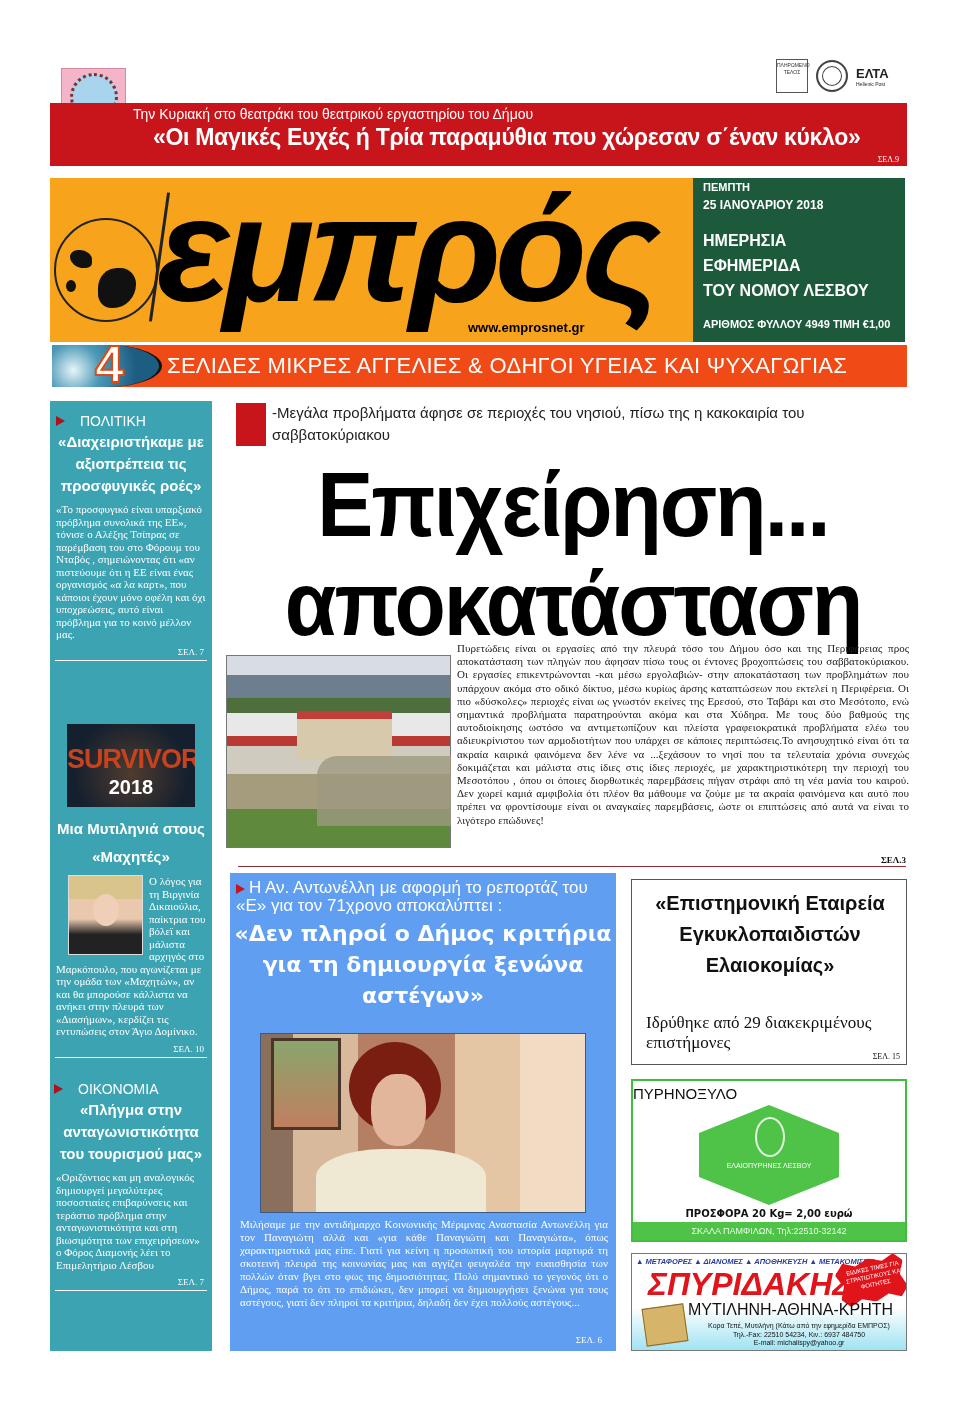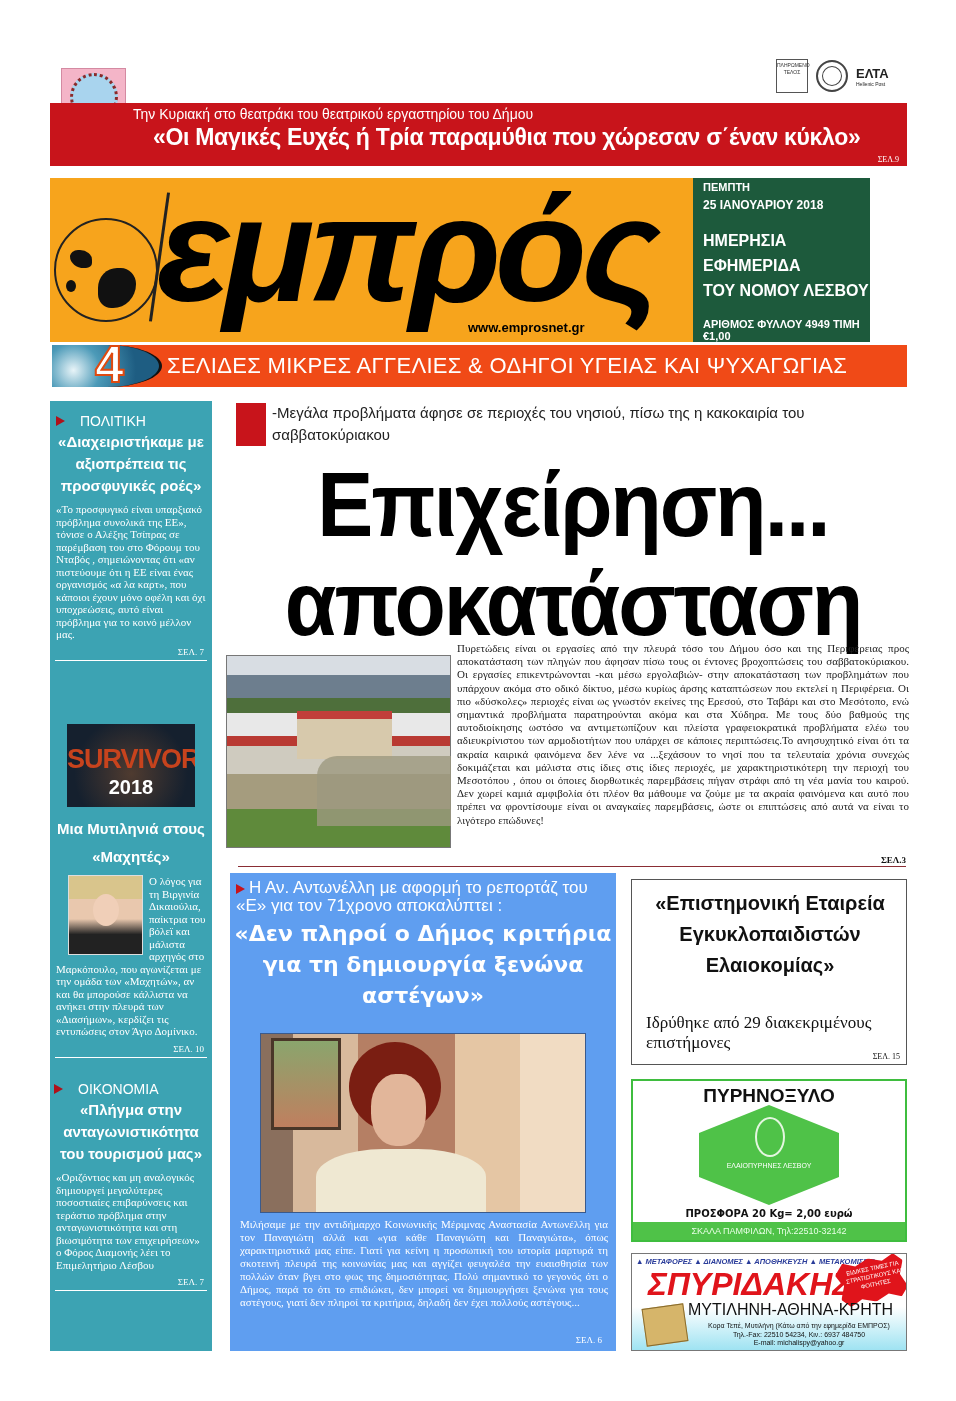--- a/index.html
+++ b/index.html
@@ -18,21 +18,21 @@
   .logo-elta small { display: block; font-size: 5px; font-weight: normal; }
 
   .top-banner { position: absolute; left: 50px; top: 103px; width: 857px; height: 63px; background: #c8141b; color: #fff; padding-left: 11px; }
   .top-banner .kicker { position: absolute; left: 83px; top: 3px; font-size: 14px; }
   .top-banner .title { position: absolute; left: 103px; top: 21px; font-size: 23px; font-weight: bold; letter-spacing: -0.3px; }
   .top-banner .page { position: absolute; right: 8px; bottom: 2px; font-size: 8px; font-family: "Liberation Serif", serif; }
 
   
   .masthead { position: absolute; left: 50px; top: 178px; width: 860px; height: 164px; }
   .mast-orange { position: absolute; left: 0; top: 0; width: 643px; height: 164px; background: #f7a41c; overflow: hidden; }
-  .mast-green { position: absolute; left: 643px; top: 0; width: 177px; height: 164px; background: #1d5a3c; color: #fff; }
+  .mast-green { position: absolute; left: 643px; top: 0; width: 212px; height: 164px; background: #1d5a3c; color: #fff; }
   .globe { position: absolute; left: 4px; top: 40px; width: 104px; height: 104px; border-radius: 50%; border: 2px solid #222; }
   .globe .isle1 { position: absolute; left: 14px; top: 30px; width: 22px; height: 18px; background: #111; border-radius: 40% 60% 30% 70%; }
   .globe .isle2 { position: absolute; left: 42px; top: 48px; width: 38px; height: 40px; background: #111; border-radius: 50% 40% 60% 35%; }
   .globe .isle3 { position: absolute; left: 10px; top: 60px; width: 10px; height: 12px; background: #111; border-radius: 50%; }
   .pen { position: absolute; left: 108px; top: 14px; width: 3px; height: 130px; background: #222; transform: rotate(8deg); }
   .mast-title { position: absolute; left: 112px; top: -8px; font-size: 148px; font-weight: bold; font-style: italic; color: #000; letter-spacing: -6px; line-height: 160px; transform: scaleX(1.02); }
   .mast-url { position: absolute; left: 418px; top: 142px; font-size: 13px; font-weight: bold; color: #000; }
   .mast-green .day { position: absolute; left: 10px; top: 3px; font-size: 11px; font-weight: bold; }
   .mast-green .date { position: absolute; left: 10px; top: 20px; font-size: 12px; font-weight: bold; }
   .mast-green .tag { position: absolute; left: 10px; top: 50px; font-size: 16px; font-weight: bold; line-height: 25px; }
@@ -86,21 +86,21 @@
   .blue-body { position: absolute; left: 10px; top: 345px; width: 368px; font-family: "Liberation Serif", serif; font-size: 11px; line-height: 13px; text-align: justify; }
   .blue-page { position: absolute; right: 14px; bottom: 6px; font-family: "Liberation Serif", serif; font-size: 9px; }
 
   
   .box-olive { position: absolute; left: 631px; top: 879px; width: 276px; height: 186px; border: 1px solid #555; background: #fff; }
   .box-olive .title { position: absolute; left: 0; top: 8px; width: 276px; text-align: center; font-size: 20px; font-weight: bold; line-height: 31px; }
   .box-olive .sub { position: absolute; left: 14px; top: 133px; font-family: "Liberation Serif", serif; font-size: 17px; line-height: 20px; }
   .box-olive .page { position: absolute; right: 6px; bottom: 3px; font-family: "Liberation Serif", serif; font-size: 8px; }
 
   .ad-pyrino { position: absolute; left: 631px; top: 1079px; width: 276px; height: 163px; border: 2px solid #3fbd3f; background: #fff; }
-  .ad-pyrino .head { position: absolute; left: 0; top: 4px; width: 272px; text-align: center; font-size: 19px; font-weight: bold; }
+  .ad-pyrino .head { position: absolute; left: 0; top: 4px; width: 272px; font-size: 15px; font-weight: normal; }
   .ad-pyrino .hex { position: absolute; left: 66px; top: 24px; width: 140px; height: 100px; background: #4fc248;
     clip-path: polygon(50% 0, 100% 28%, 100% 72%, 50% 100%, 0 72%, 0 28%); }
   .ad-pyrino .tree { position: absolute; left: 122px; top: 36px; width: 30px; height: 40px; border-radius: 50%; border: 2px solid #e4f6e0; }
   .ad-pyrino .hexlabel { position: absolute; left: 66px; top: 80px; width: 140px; text-align: center; font-size: 7px; color: #fff; line-height: 9px; }
   .ad-pyrino .offer { position: absolute; left: 0; top: 127px; width: 272px; text-align: center; font-size: 10px; font-weight: bold; font-family: "DejaVu Sans", sans-serif; }
   .ad-pyrino .foot { position: absolute; left: 0; bottom: 0; width: 272px; height: 18px; background: #4fc248; color: #e8ffe6; text-align: center; font-size: 9px; line-height: 18px; }
 
   .ad-spyr { position: absolute; left: 631px; top: 1253px; width: 276px; height: 98px; border: 1px solid #777; background: linear-gradient(180deg, #fff 0 55%, #9fe3f2 100%); overflow: hidden; }
   .ad-spyr .services { position: absolute; left: 4px; top: 3px; font-size: 7.5px; font-weight: bold; font-style: italic; color: #2a3c9a; white-space: nowrap; }
   .ad-spyr .brand { position: absolute; left: 16px; top: 12px; font-size: 32px; font-weight: bold; font-style: italic; color: #e0141b; letter-spacing: 0px; }

